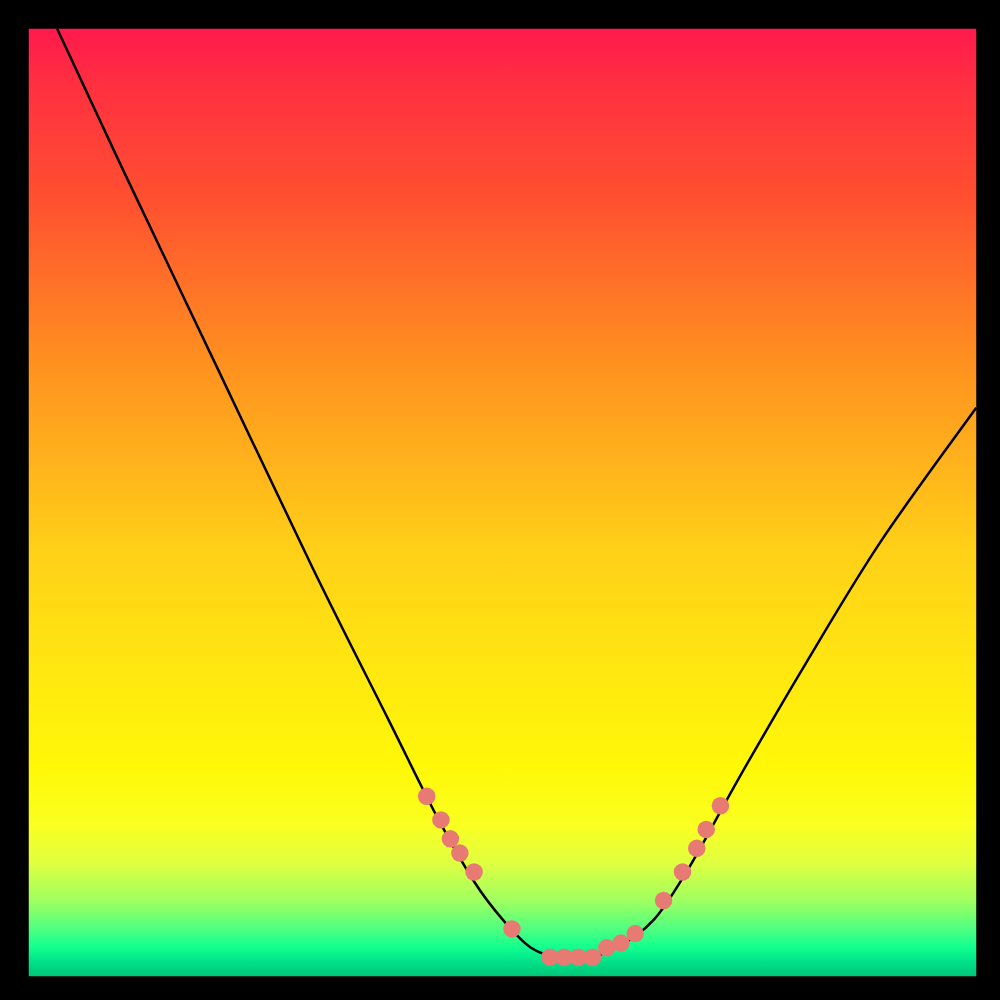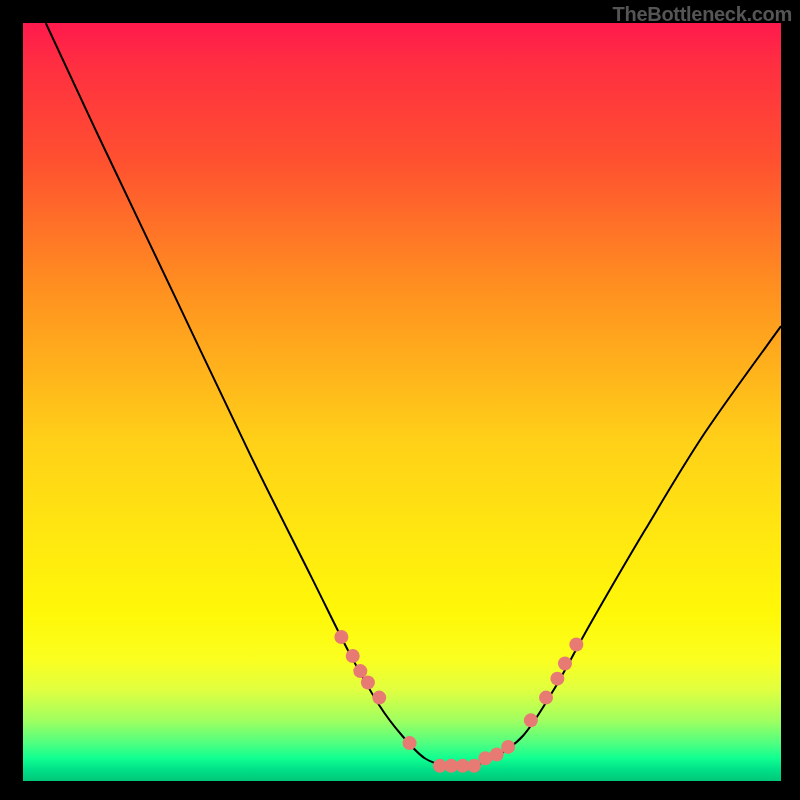--- a/index.html
+++ b/index.html
@@ -74,14 +74,13 @@
           <circle cx="473.75" cy="731.47" r="7" class="dot"></circle>
           <circle cx="485.12" cy="723.89" r="7" class="dot"></circle>
           <circle cx="507.86" cy="697.36" r="7" class="dot"></circle>
           <circle cx="523.02" cy="674.62" r="7" class="dot"></circle>
           <circle cx="534.39" cy="655.67" r="7" class="dot"></circle>
           <circle cx="541.97" cy="640.51" r="7" class="dot"></circle>
           <circle cx="553.34" cy="621.56" r="7" class="dot"></circle>
         </g>
     </svg>
   </div>
-  <div class="attribution">TheBottleneck.com</div>
 </div>
 
 </body></html>

